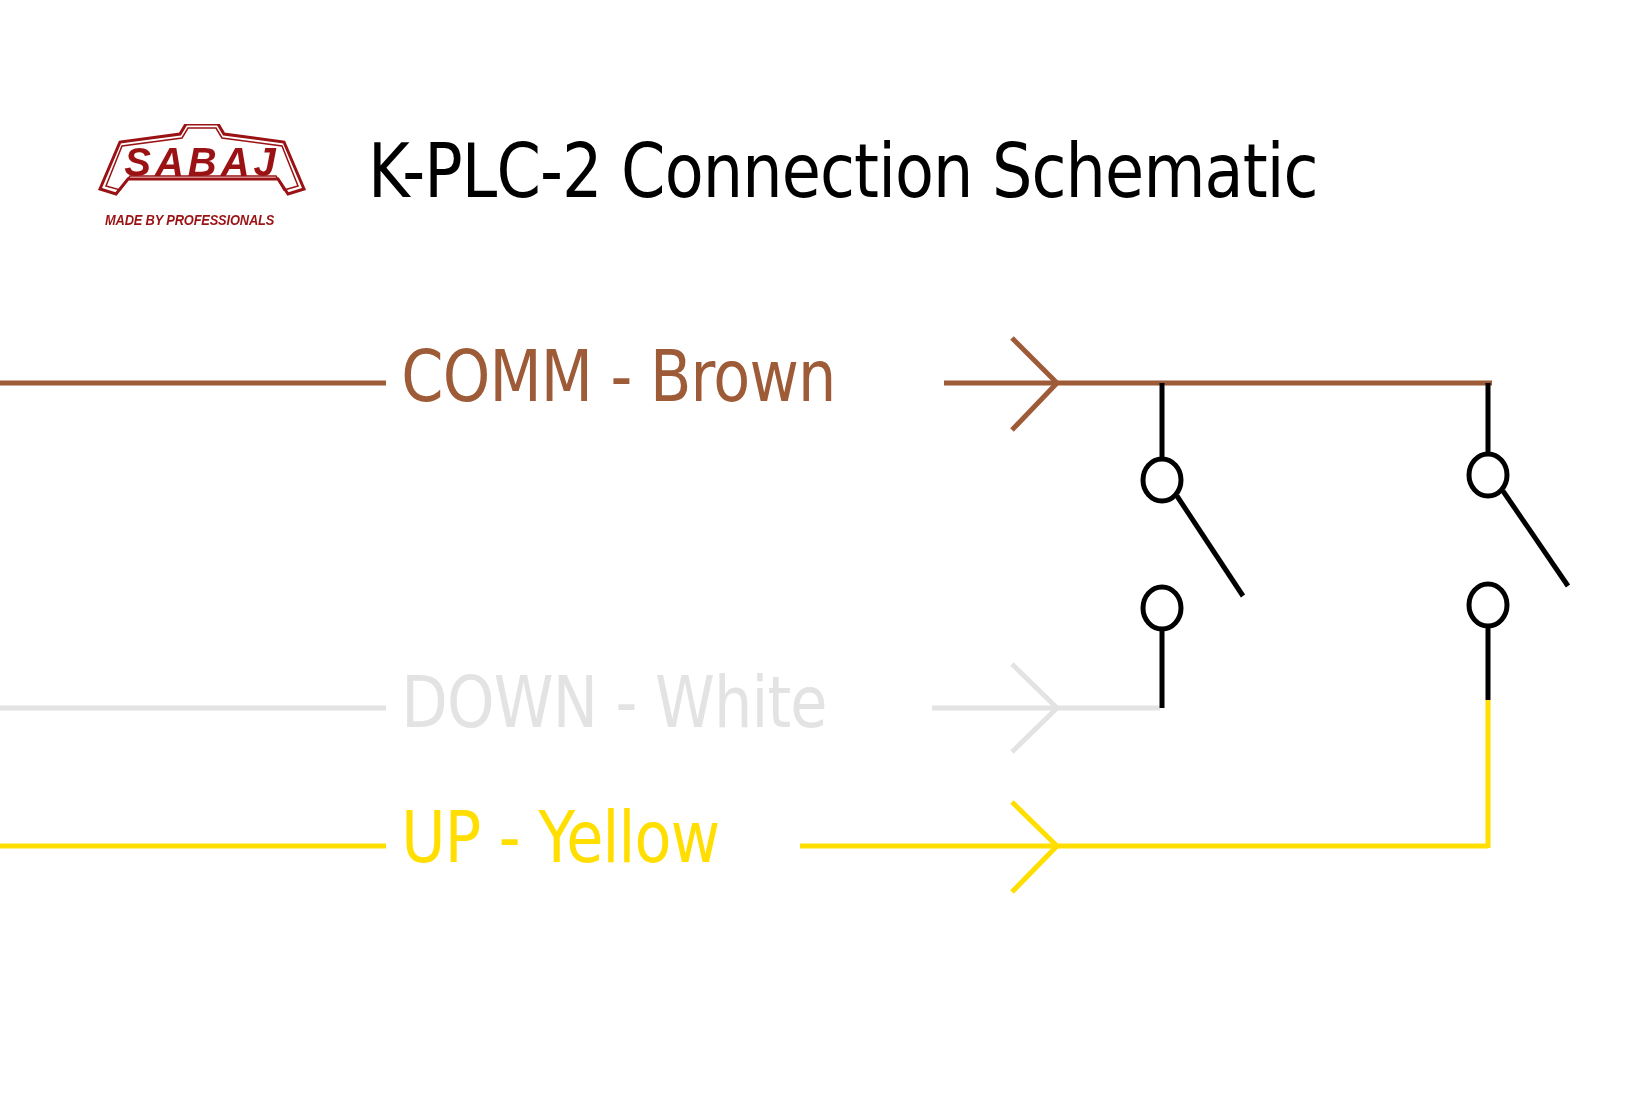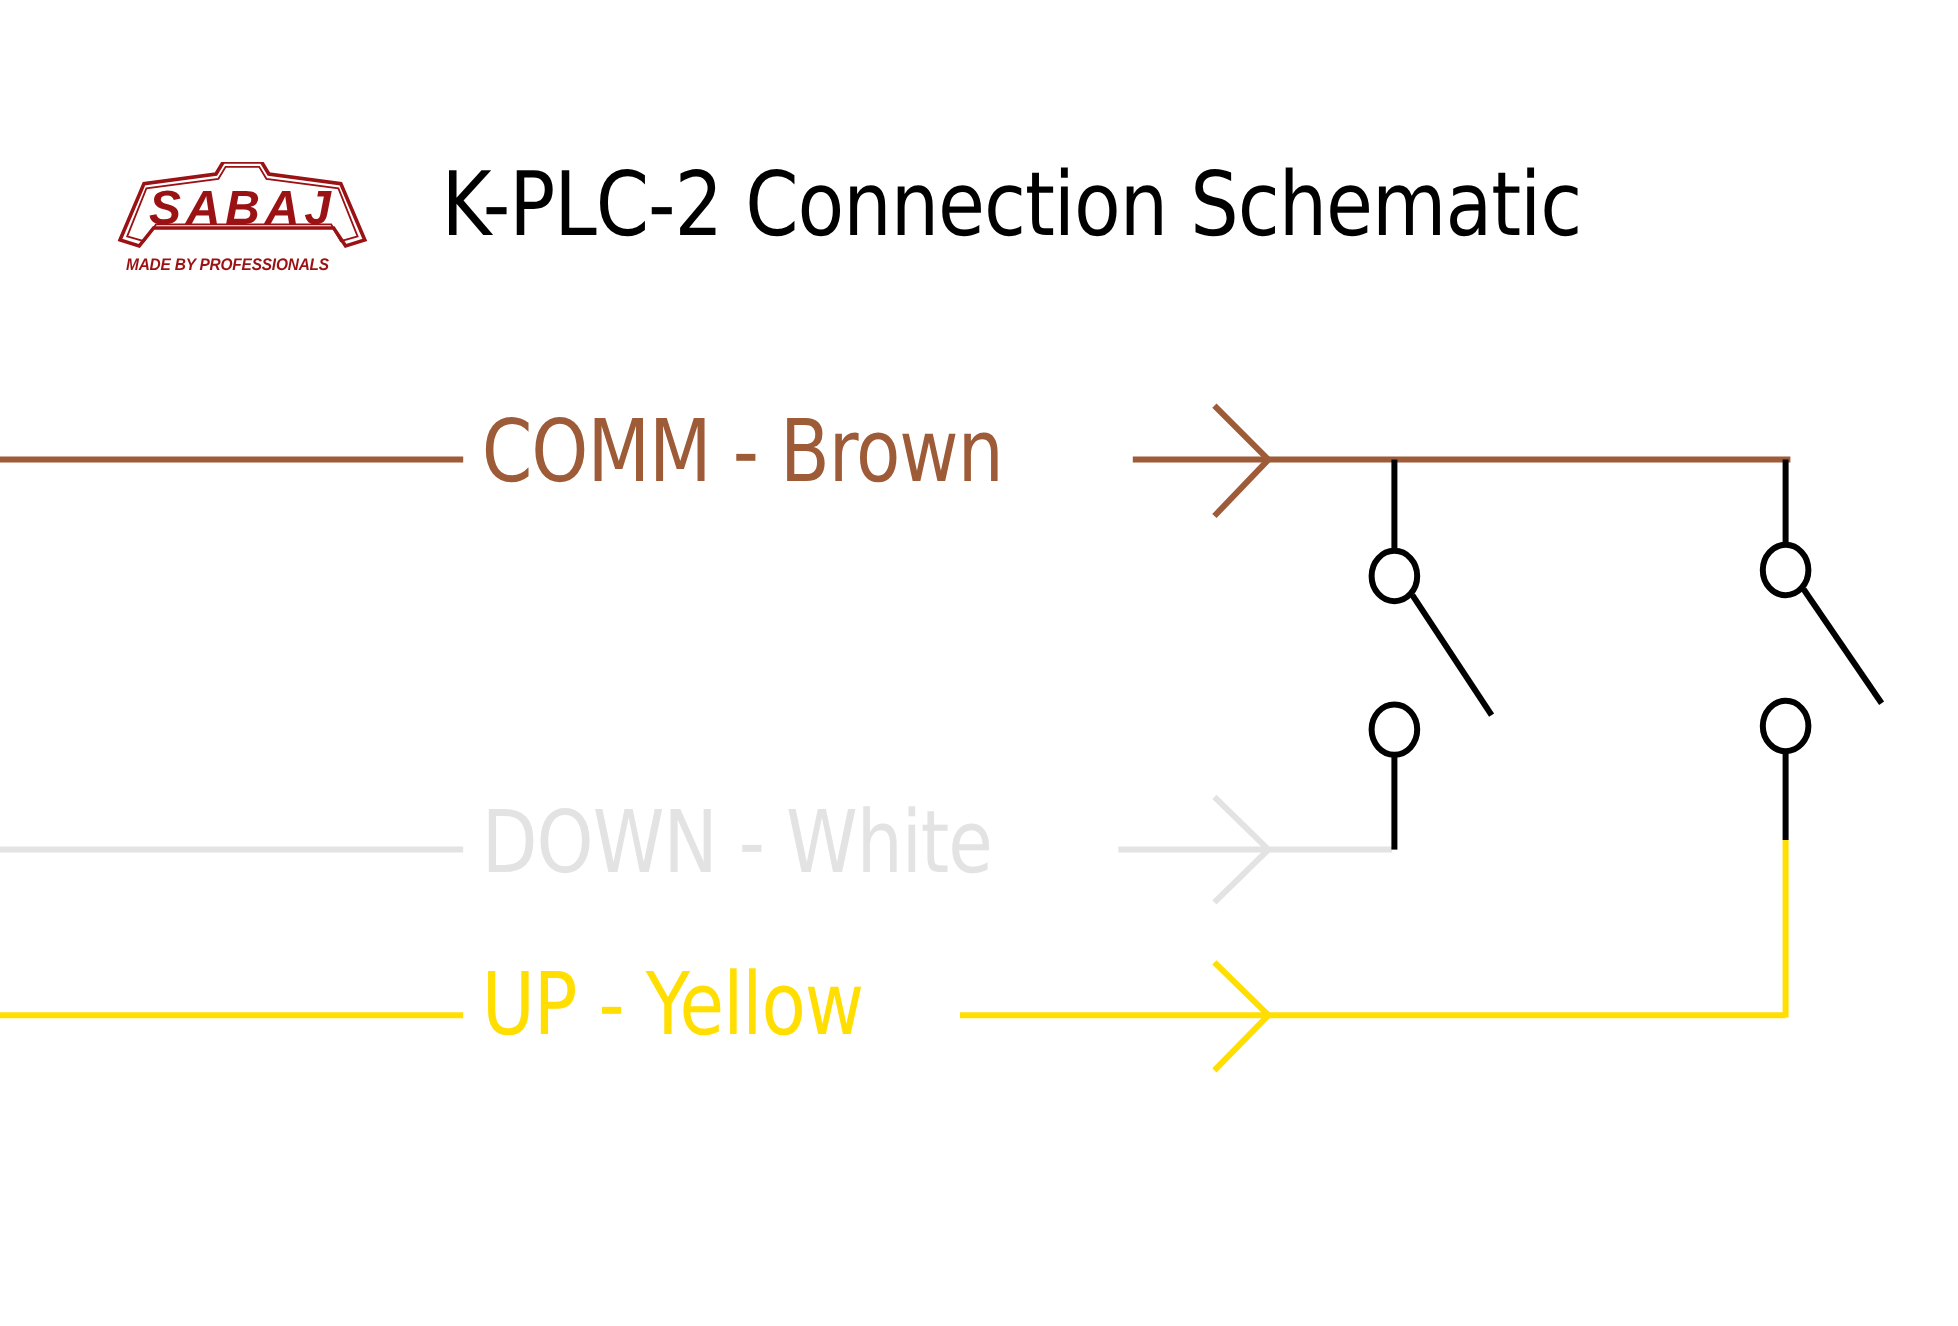--- a/index.html
+++ b/index.html
@@ -1,17 +1,17 @@
 <!DOCTYPE html>
 <html><head>
   <meta charset="utf-8">
   <style>
     html, body { margin: 0; padding: 0; background: #ffffff; }
     body { width: 1632px; height: 1105px; position: relative; overflow: hidden; font-family: "Liberation Sans", sans-serif; }
-    .logo { position: absolute; left: 98px; top: 135px; width: 210px; height: 100px; }
+    .logo { position: absolute; left: 98px; top: 124px; width: 210px; height: 100px; }
     .logo-tag { position: absolute; left: 105px; top: 212px; font-family: "Liberation Sans", sans-serif; font-weight: bold; font-style: italic; font-size: 14px; color: #9b1214; letter-spacing: -0.2px; white-space: nowrap; transform: scaleX(0.92); transform-origin: left top; }
     .title { position: absolute; left: 368px; top: 128px; font-family: "DejaVu Sans", sans-serif; font-size: 74px; color: #000; white-space: nowrap; transform: scaleX(0.86); transform-origin: left top; letter-spacing: -1px; }
     .wire-label { position: absolute; font-family: "DejaVu Sans", sans-serif; font-size: 72px; white-space: nowrap; transform: scaleX(0.84); transform-origin: left top; letter-spacing: -1px; background: #fff; padding: 0 4px; }
     .label-comm { left: 398px; top: 334px; color: #9e5b37; }
     .label-down { left: 398px; top: 660px; color: #e3e3e3; }
     .label-up { left: 398px; top: 795px; color: #ffde00; }
     svg.schem { position: absolute; left: 0; top: 0; }
   </style>
 </head>
 <body>

